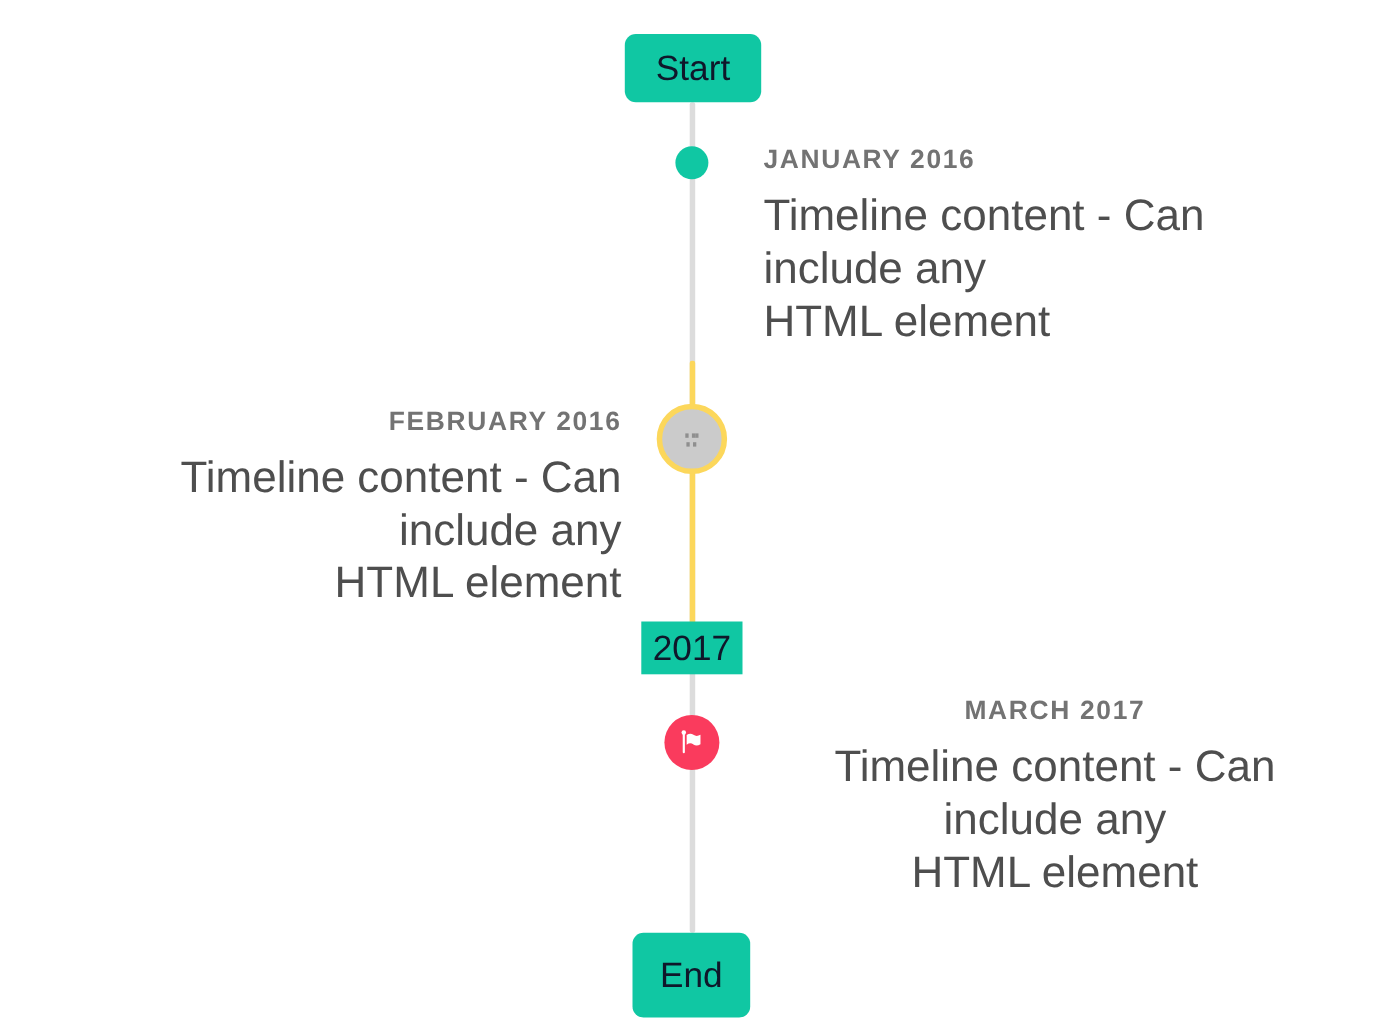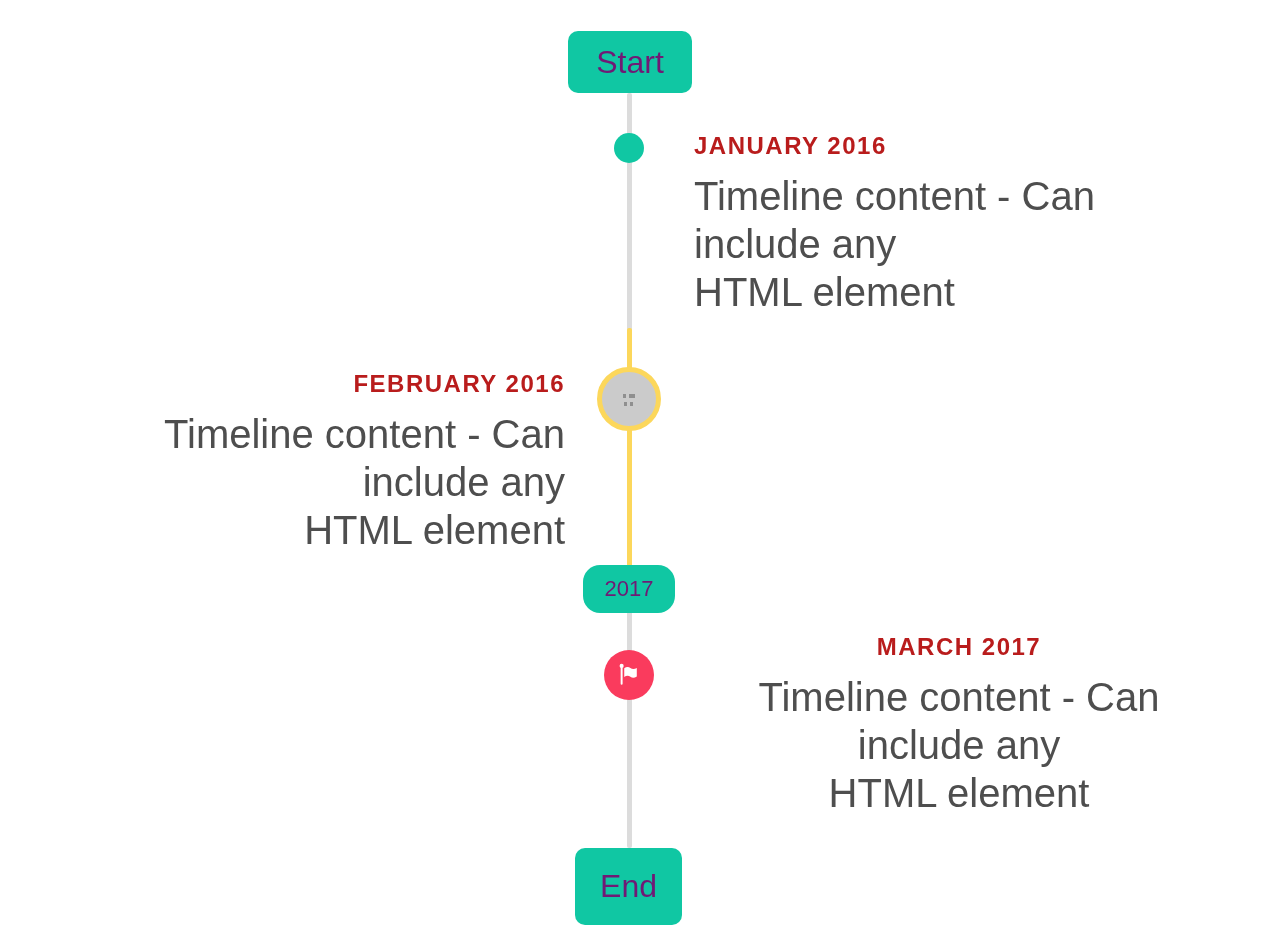--- a/index.html
+++ b/index.html
@@ -26,25 +26,25 @@
   .tl-line.gray   { top: 93px;  height: 755px; background: #dcdcdc; z-index: 1; }
   .tl-line.yellow { top: 328px; height: 239px; background: #fcd75b; z-index: 2; }
 
   
   .flag-badge {
     position: absolute;
     display: flex;
     align-items: center;
     justify-content: center;
     background: #10c7a3;
-    color: #701a75;
+    color: #0f172a;
     z-index: 5;
   }
   .flag-badge.start { left: 568px; top: 31px;  width: 124px; height: 62px; border-radius: 10px; font-size: 32px; }
-  .flag-badge.year  { left: 583px; top: 565px; width: 92px;  height: 48px; border-radius: 17px;  font-size: 22px; }
+  .flag-badge.year  { left: 583px; top: 565px; width: 92px;  height: 48px; border-radius: 0;  font-size: 32px; }
   .flag-badge.end   { left: 575px; top: 848px; width: 107px; height: 77px; border-radius: 10px; font-size: 32px; }
 
   
   .marker { position: absolute; border-radius: 50%; z-index: 4; }
   .marker.dot {
     left: 614px; top: 133px;
     width: 30px; height: 30px;
     background: #10c7a3;
   }
   .marker.image-circle {
@@ -90,21 +90,21 @@
   .tl-item.left  { right: 703px; text-align: right; }
   .tl-item.jan   { top: 131px; }
   .tl-item.feb   { top: 369px; }
   .tl-item.mar   { top: 632px; text-align: center; }
 
   .tl-title {
     font-size: 24px;
     line-height: 29px;
     font-weight: 700;
     letter-spacing: 1.5px;
-    color: #b91c1c;
+    color: #737373;
     text-transform: uppercase;
   }
   .tl-content {
     margin-top: 12px;
     font-size: 40px;
     line-height: 48px;
     font-weight: 400;
     color: #4e4e4e;
   }
   .tl-content span { display: block; }

